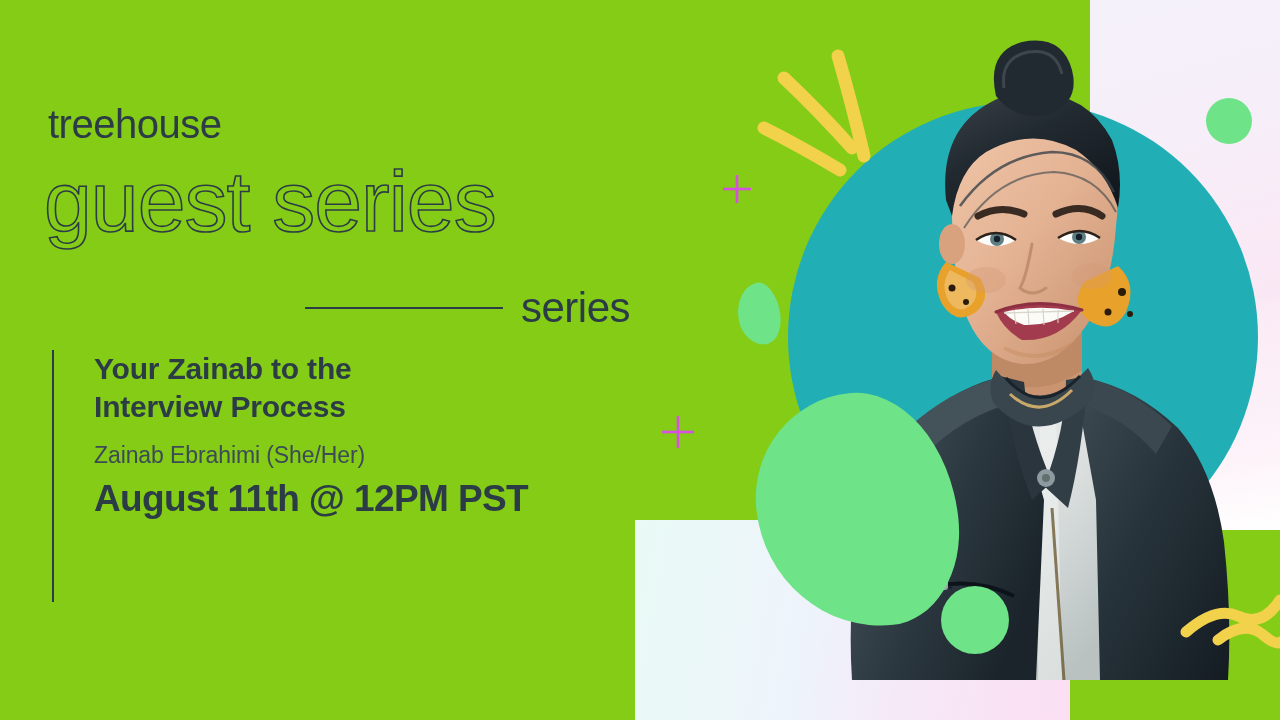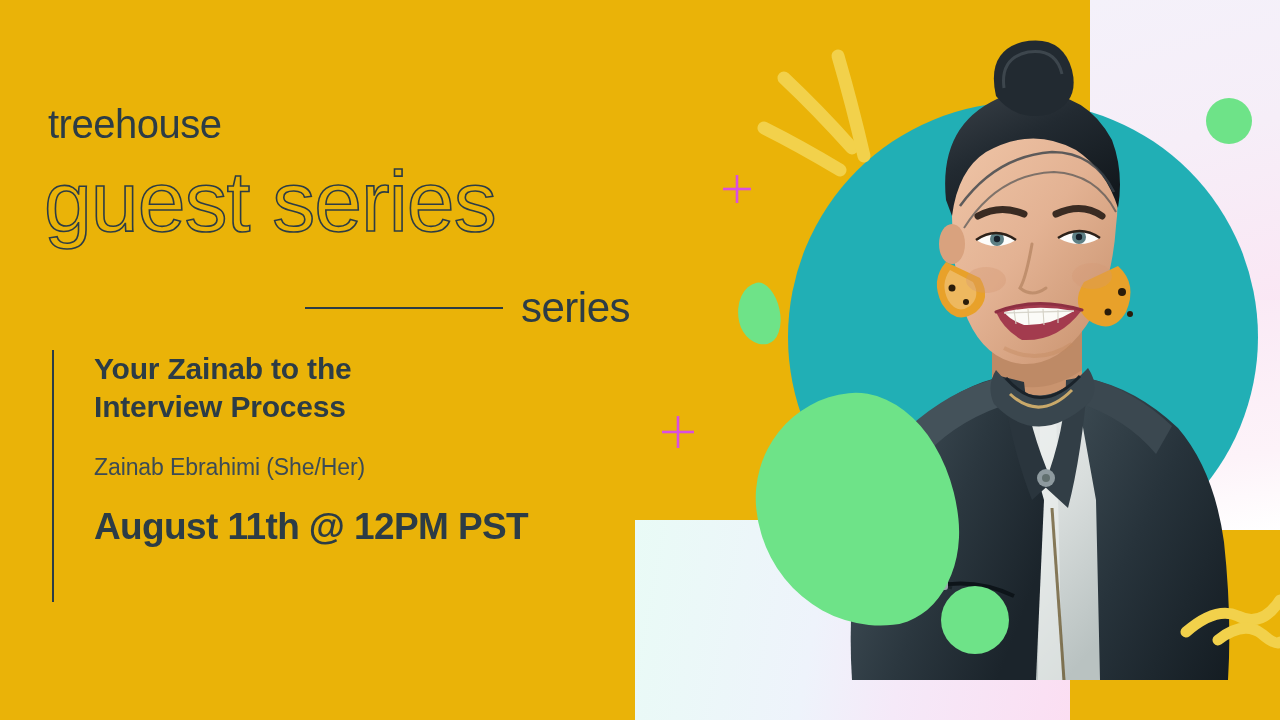--- a/index.html
+++ b/index.html
@@ -7,21 +7,21 @@
   html, body {
     width:1280px; height:720px;
     overflow:hidden;
     background:#ffffff;
     font-family:"Liberation Sans", sans-serif;
     -webkit-font-smoothing:antialiased;
   }
   .stage {
     position:relative;
     width:1280px; height:720px;
-    background:#eab308;
+    background:#84cc16;
     overflow:hidden;
   }
 
   
   .panel { position:absolute; }
   .panel-top-right {
     left:1090px; top:0; width:190px; height:320px;
     background:linear-gradient(165deg,#f4f1fa 0%,#f6eef8 45%,#fbe6f4 100%);
   }
   .panel-bottom {
@@ -145,23 +145,23 @@
     letter-spacing:-0.2px;
     white-space:pre-line;
   }
   .speaker-name, .speaker-role {
     font-size:23px;
     font-weight:400;
     color:#3c4b55;
     line-height:1.42;
     letter-spacing:-0.1px;
   }
-  .speaker-name { margin-top:24px; }
+  .speaker-name { margin-top:12px; }
   .datetime {
-    margin-top:24px;
+    margin-top:8px;
     font-size:37px;
     font-weight:700;
     color:#2c3c46;
     letter-spacing:-0.6px;
     line-height:1.1;
     white-space:nowrap;
   }
 </style>
 </head>
 <body>

